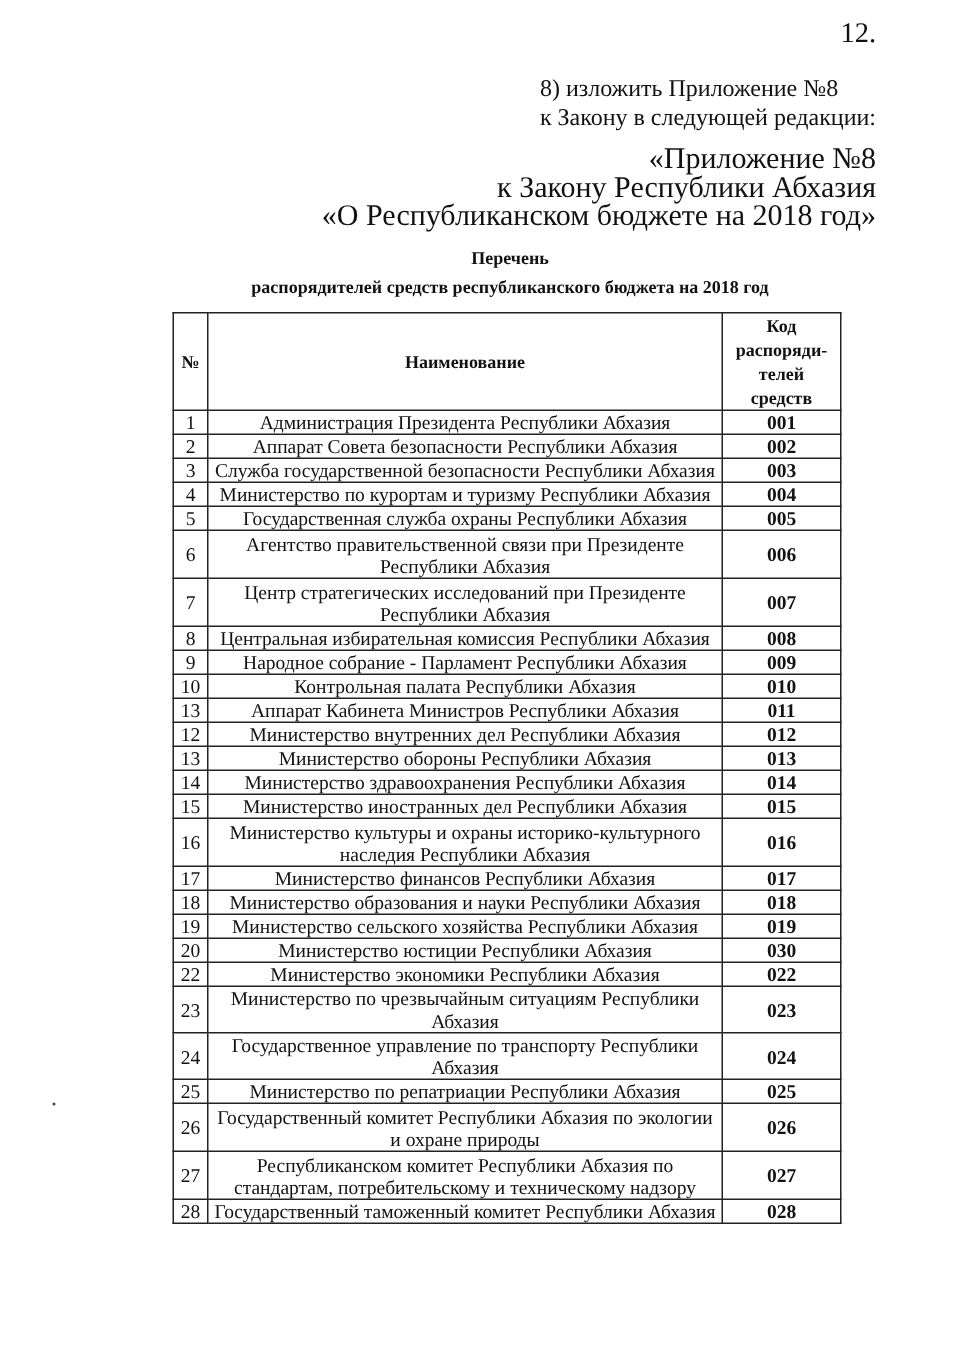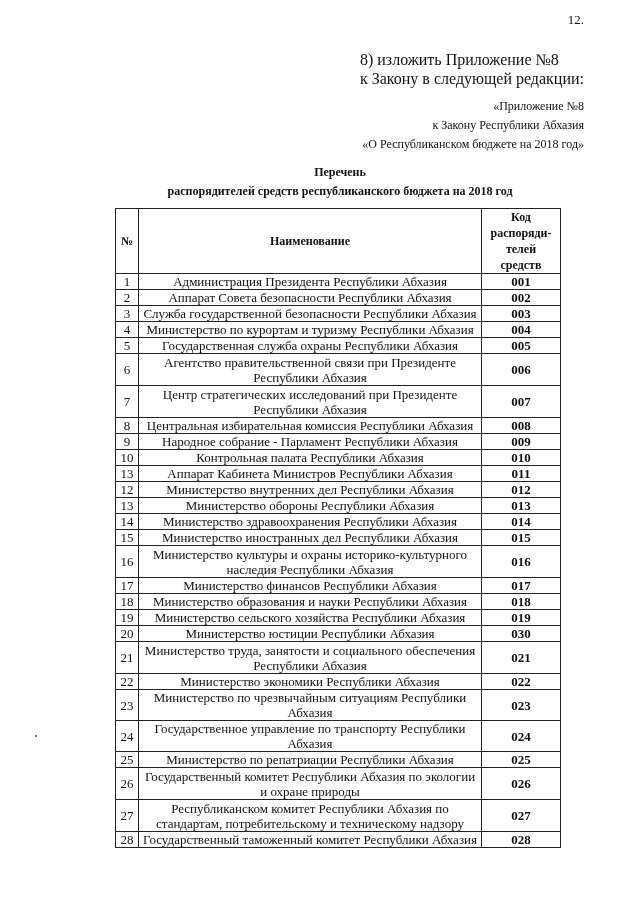--- a/index.html
+++ b/index.html
@@ -1,20 +1,20 @@
 <!DOCTYPE html>
 <html><head>
 <meta charset="utf-8">
 <style>
   html, body { margin: 0; padding: 0; background: #ffffff; }
   body { width: 640px; height: 905px; position: relative; overflow: hidden;
          font-family: "Liberation Serif", "DejaVu Serif", serif; color: #111; }
-  .page-num { position: absolute; top: 12px; right: 56px; font-size: 13px; }
+  .page-num { position: absolute; top: 12px; right: 56px; font-size: 19px; }
   .amend { position: absolute; top: 50px; right: 56px; text-align: left; font-size: 16px; line-height: 19px; }
-  .appendix { position: absolute; top: 97px; right: 56px; text-align: right; font-size: 12px; line-height: 19px; }
+  .appendix { position: absolute; top: 97px; right: 56px; text-align: right; font-size: 20px; line-height: 19px; }
   .title { position: absolute; top: 163px; left: 100px; width: 480px; text-align: center;
            font-weight: bold; font-size: 12px; line-height: 19px; }
   table.list { position: absolute; top: 208px; left: 115px; width: 446px;
                border-collapse: collapse; font-size: 13px; line-height: 15px; }
   table.list th, table.list td { border: 1px solid #222; padding: 0 4px; }
   table.list th { font-weight: bold; font-size: 12px; height: 52px; }
   table.list th.code-h { line-height: 16px; }
   td.num { width: 14px; text-align: center; }
   td.name { text-align: center; }
   td.code { width: 70px; text-align: center; font-weight: bold; }
@@ -149,25 +149,20 @@
       <tr class="single">
         <td class="num">19</td>
         <td class="name">Министерство сельского хозяйства Республики Абхазия</td>
         <td class="code">019</td>
       </tr>
       <tr class="single">
         <td class="num">20</td>
         <td class="name">Министерство юстиции Республики Абхазия</td>
         <td class="code">030</td>
       </tr>
-      <tr class="double">
-        <td class="num">21</td>
-        <td class="name">Министерство труда, занятости и социального обеспечения Республики Абхазия</td>
-        <td class="code">021</td>
-      </tr>
       <tr class="single">
         <td class="num">22</td>
         <td class="name">Министерство экономики Республики Абхазия</td>
         <td class="code">022</td>
       </tr>
       <tr class="single">
         <td class="num">23</td>
         <td class="name">Министерство по чрезвычайным ситуациям Республики Абхазия</td>
         <td class="code">023</td>
       </tr>

